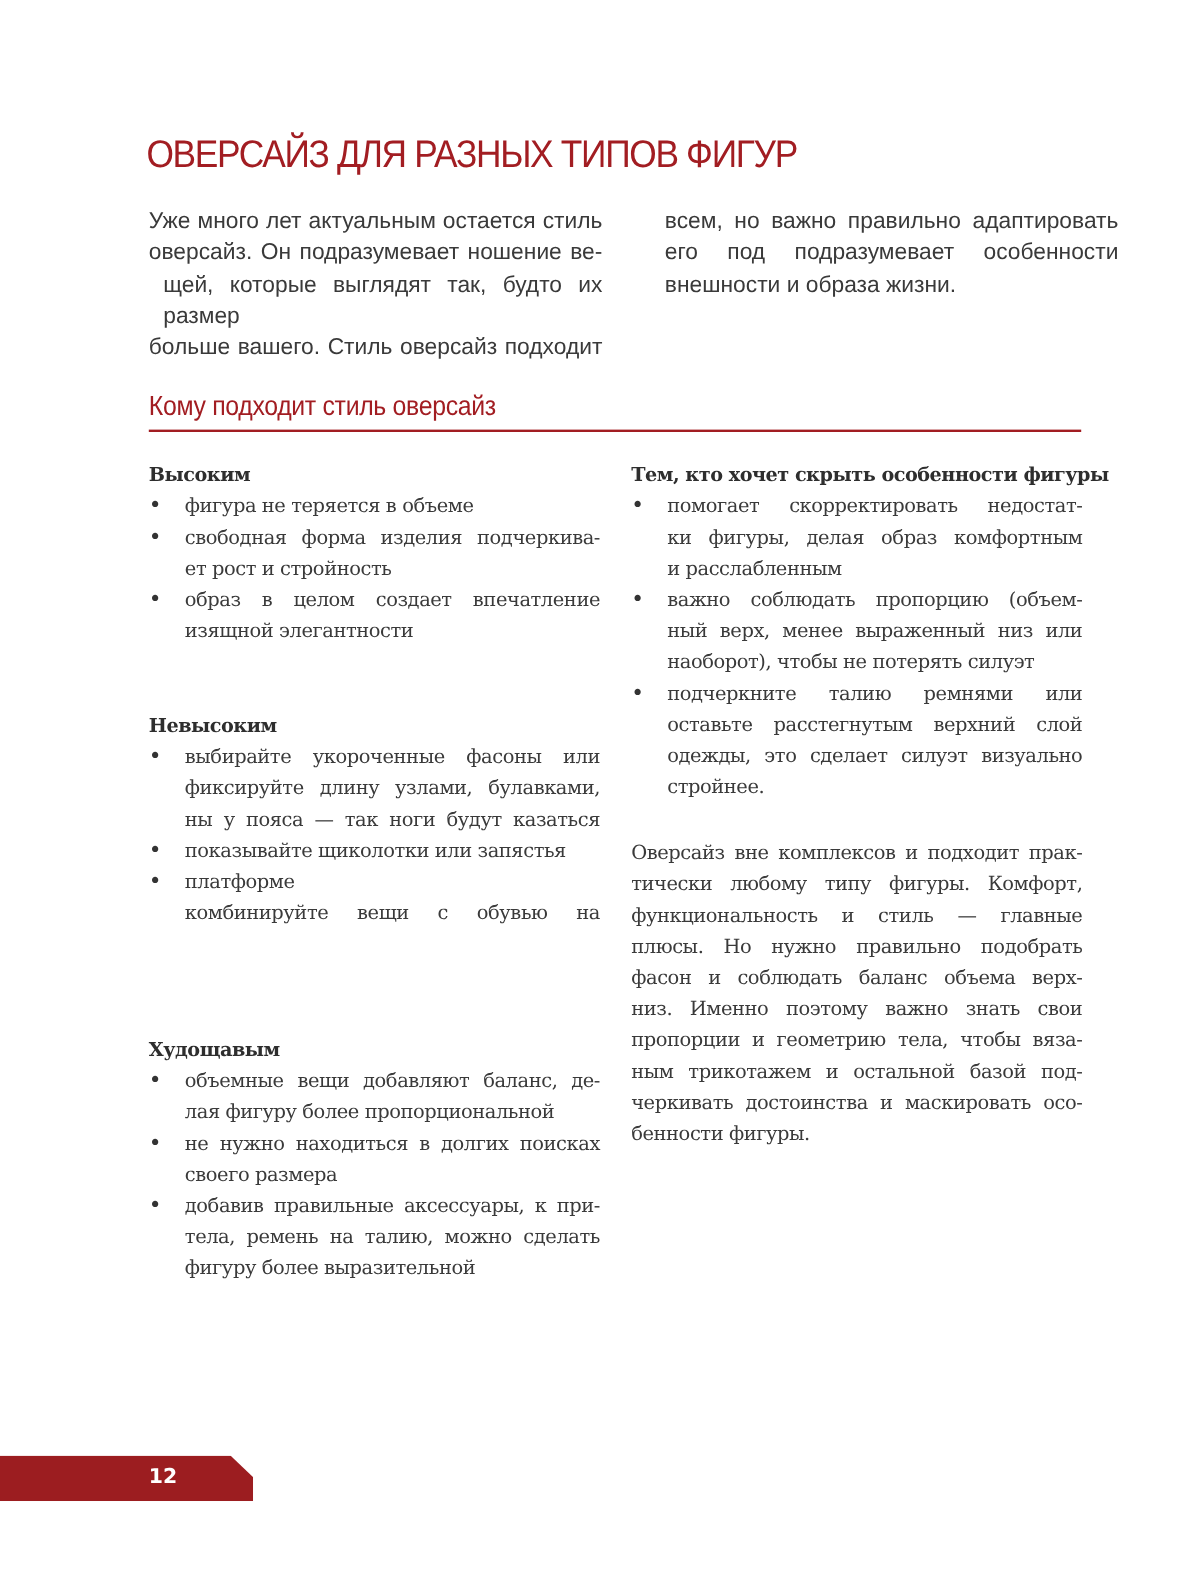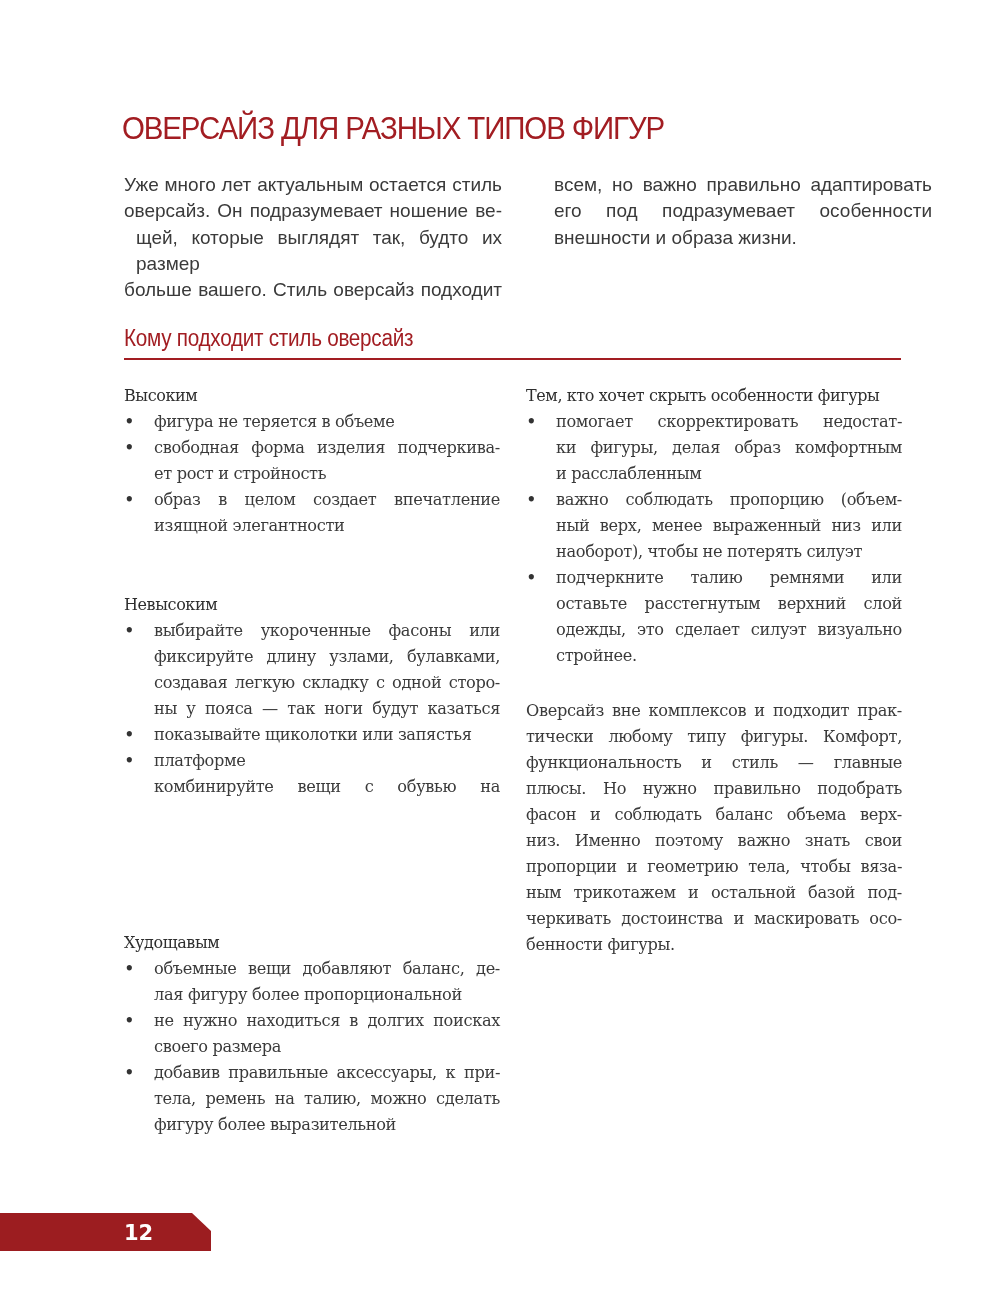--- a/index.html
+++ b/index.html
@@ -13,34 +13,34 @@
       line-height: 26.3px; text-align: justify; margin: 0;
       font-family: "Liberation Sans Narrow", "Liberation Sans", "DejaVu Sans", sans-serif; }
     .intro.left { left: 124px; }
     .intro.right { left: 554px; }
     .intro span { display: block; }
     .subhead { position: absolute; left: 124px; top: 325px; margin: 0;
       font-family: "Liberation Sans", "DejaVu Sans", sans-serif; font-weight: normal;
       font-size: 23px; color: #a21d22; letter-spacing: -0.3px; transform: scaleX(0.9); transform-origin: left top; white-space: nowrap; }
     .rule { position: absolute; left: 124px; top: 358px; width: 777px; height: 2px; background: #a21d22; }
     .block { position: absolute; width: 376px; }
-    .block h3 { margin: 0; font-size: 16px; font-weight: normal; color: #2e2e2e; line-height: 26px;
+    .block h3 { margin: 0; font-size: 16px; font-weight: bold; color: #2e2e2e; line-height: 26px;
       font-family: "DejaVu Serif", serif; letter-spacing: -0.4px; white-space: nowrap; }
     .block ul { list-style: none; margin: 0; padding: 0; }
     .block li { position: relative; padding-left: 30px; font-size: 16.2px; line-height: 26px; letter-spacing: -0.35px; }
     .block li .bullet { position: absolute; left: 0; top: 0; font-size: 18px; color: #333; }
     .block li .line { display: block; white-space: nowrap; }
     .block li .line.j { text-align: justify; text-align-last: justify; white-space: normal; }
     .para { position: absolute; left: 526px; top: 698px; width: 376px; font-size: 16.2px; line-height: 26px; letter-spacing: -0.35px; }
     .para .line { display: block; white-space: nowrap; }
     .para .line.j { text-align: justify; text-align-last: justify; white-space: normal; }
     .footer-tab { position: absolute; left: 0; top: 1213px; width: 211px; height: 38px; background: #9c1d20;
       clip-path: polygon(0 0, 192px 0, 211px 18px, 211px 38px, 0 38px); }
     .page-number { position: absolute; left: 124px; top: 1221px; font-family: "DejaVu Sans", sans-serif;
-      font-weight: bold; font-size: 21px; color: #ffffff; }
+      font-weight: bold; font-size: 17px; color: #ffffff; }
   </style>
 </head>
 <body>
 
 <h1 class="title">ОВЕРСАЙЗ ДЛЯ РАЗНЫХ ТИПОВ ФИГУР</h1>
 
 <p class="intro left">
   <span class="l" style="text-align: justify; text-align-last: justify;">Уже много лет актуальным остается стиль</span>
   <span class="l" style="text-align: justify; text-align-last: justify;">оверсайз. Он подразумевает ношение ве-</span>
   <span class="l" style="text-align: justify; text-align-last: justify; margin-left: 12px;">щей, которые выглядят так, будто их размер</span>
@@ -74,35 +74,34 @@
       </li>
     </ul>
   </div>
 <div class="block" id="g1" style="left:124px; top:592px;">
     <h3>Невысоким</h3>
     <ul>
       <li>
         <span class="bullet">•</span>
         <span class="line j">выбирайте укороченные фасоны или</span>
         <span class="line j">фиксируйте длину узлами, булавками,</span>
-        <span class="line j">создавая легкую складку с одной сторо-</span>
         <span class="line j">ны у пояса — так ноги будут казаться</span>
       </li>
       <li>
         <span class="bullet">•</span>
         <span class="line">показывайте щиколотки или запястья</span>
       </li>
       <li>
         <span class="bullet">•</span>
         <span class="line">платформе</span>
         <span class="line j">комбинируйте вещи с обувью на</span>
       </li>
     </ul>
   </div>
-<div class="block" id="g2" style="left:124px; top:930px;">
+<div class="block" id="g2" style="left:124px; top:862px;">
     <h3>Худощавым</h3>
     <ul>
       <li>
         <span class="bullet">•</span>
         <span class="line j">объемные вещи добавляют баланс, де-</span>
         <span class="line">лая фигуру более пропорциональной</span>
       </li>
       <li>
         <span class="bullet">•</span>
         <span class="line j">не нужно находиться в долгих поисках</span>

